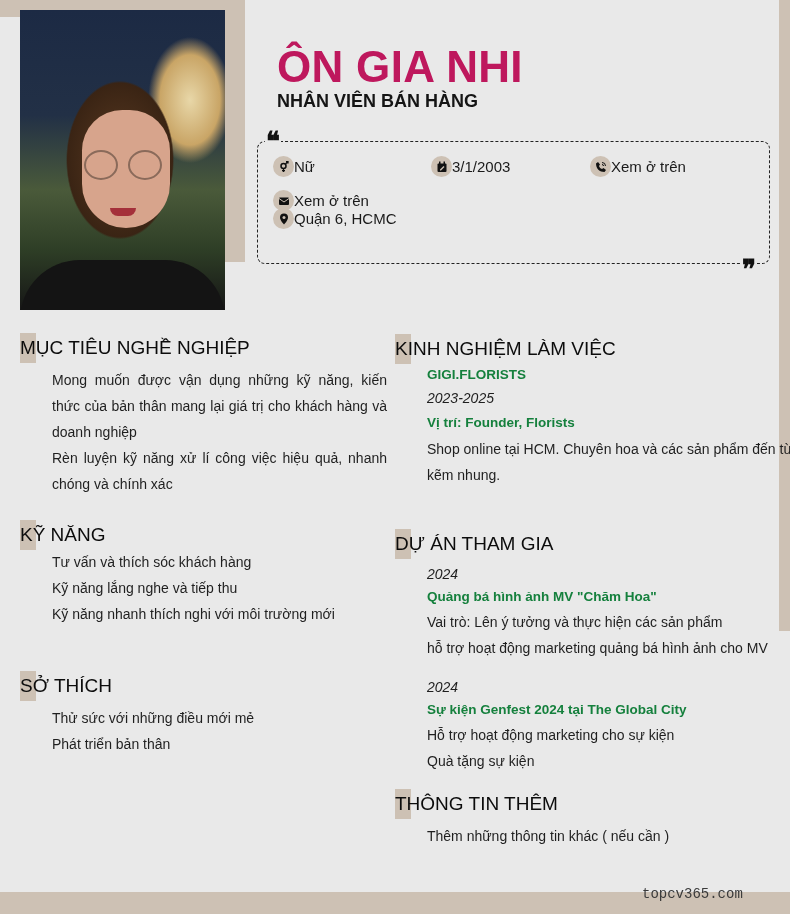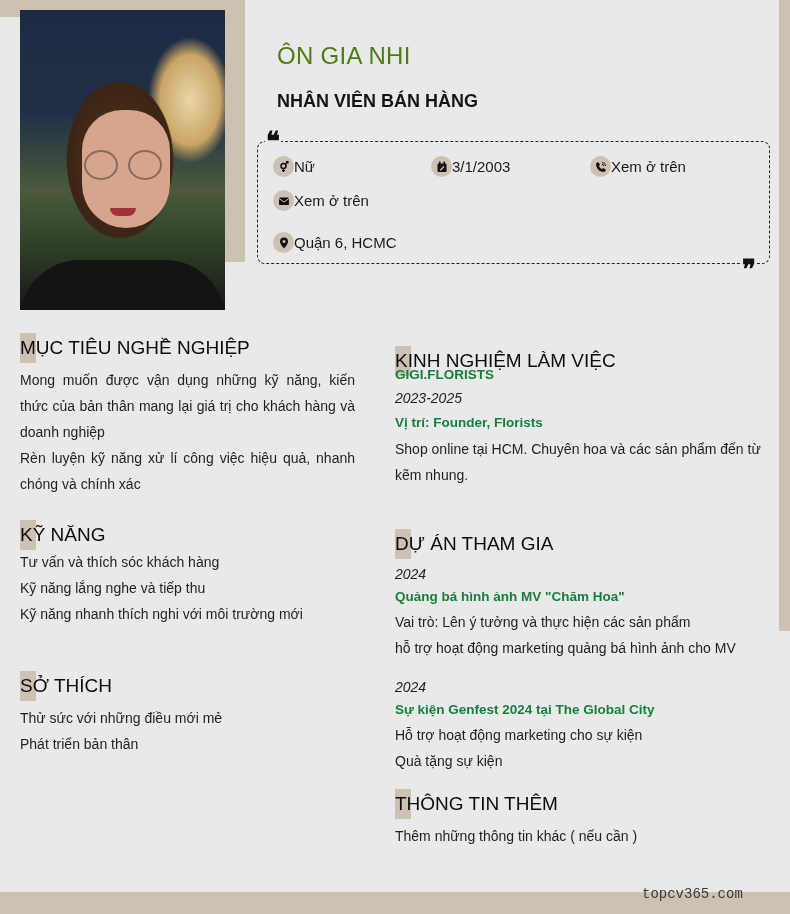--- a/index.html
+++ b/index.html
@@ -45,21 +45,21 @@
     position: absolute; left: 90px; top: 198px; width: 26px; height: 8px;
     border-radius: 0 0 14px 14px; background: #a4303a;
   }
   .photo .shirt {
     position: absolute; left: 0; top: 250px; width: 205px; height: 60px;
     background: #141414; border-radius: 60px 60px 0 0;
   }
 
   .name {
     position: absolute; left: 277px; top: 42px;
-    font-size: 24px; font-weight: normal; color: #4d7c0f; letter-spacing: 0.3px;
+    font-size: 44px; font-weight: bold; color: #be185d; letter-spacing: 0.3px;
   }
   .job-title {
     position: absolute; left: 277px; top: 91px;
     font-size: 18px; font-weight: bold; color: #151515;
   }
 
   .contact-box {
     position: absolute; left: 257px; top: 141px; width: 513px; height: 123px;
     border: 1px dashed #222; border-radius: 8px;
   }
@@ -84,21 +84,21 @@
   .section-title {
     position: absolute; font-size: 19px; font-weight: normal; color: #0c0c0c;
   }
   .section-title .hl {
     position: absolute; left: 0; top: -4px; width: 16px; height: 30px;
     background: #cdc1b4; z-index: -1;
   }
   .section-title span.txt { position: relative; }
 
   .para {
-    position: absolute; font-size: 14px; line-height: 26px; color: #1f1f1f;
+    position: absolute; font-size: 14px; line-height: 26px; color: #1f1f1f; margin-left: 32px;
   }
   .justify { text-align: justify; text-align-last: left; }
   .bold { font-weight: bold; color: #15803d; }
   .ital { font-style: italic; }
 </style>
 </head>
 <body>
 
 <div class="beige top-band"></div>
 <div class="beige photo-back"></div>
@@ -156,21 +156,21 @@
 <div class="contact-item" style="left:273px; top:190px;">
   <span class="icon-circle">
     <svg viewBox="0 0 24 24">
         <rect x="2" y="5" width="20" height="15" rx="2"></rect>
         <path d="M2 7l10 7 10-7" stroke="#cdc1b4" stroke-width="2" fill="none"></path>
       </svg>
   </span>
   <span>Xem ở trên</span>
 </div>
 
-<div class="contact-item" style="left:273px; top:232px;">
+<div class="contact-item" style="left:273px; top:208px;">
   <span class="icon-circle">
     <svg viewBox="0 0 24 24">
         <path d="M12 1a8 8 0 0 0-8 8c0 6 8 14 8 14s8-8 8-14a8 8 0 0 0-8-8z"></path>
         <circle cx="12" cy="9" r="3" fill="#cdc1b4"></circle>
       </svg>
   </span>
   <span>Quận 6, HCMC</span>
 </div>
 
 <div class="section-title" style="left:20px; top:337px;">
@@ -188,21 +188,21 @@
 <div class="para" style="left:20px; top:575px;">Kỹ năng lắng nghe và tiếp thu</div>
 <div class="para" style="left:20px; top:601px;">Kỹ năng nhanh thích nghi với môi trường mới</div>
 
 <div class="section-title" style="left:20px; top:675px;">
   <span class="hl"></span>
   <span class="txt">SỞ THÍCH</span>
 </div>
 <div class="para" style="left:20px; top:705px;">Thử sức với những điều mới mẻ</div>
 <div class="para" style="left:20px; top:731px;">Phát triển bản thân</div>
 
-<div class="section-title" style="left:395px; top:350px;">
+<div class="section-title" style="left:395px; top:338px;">
   <span class="hl"></span>
   <span class="txt">KINH NGHIỆM LÀM VIỆC</span>
 </div>
 <div class="para bold" style="left:395px; top:362px; font-size:13.5px;">GIGI.FLORISTS</div>
 <div class="para ital" style="left:395px; top:385px;">2023-2025</div>
 <div class="para bold" style="left:395px; top:410px; font-size:13.5px;">Vị trí: Founder, Florists</div>
 <div class="para" style="left:395px; top:436px; width:370px;">Shop online tại HCM. Chuyên hoa và các sản phẩm đến từ kẽm nhung.</div>
 
 <div class="section-title" style="left:395px; top:533px;">
   <span class="hl"></span>

